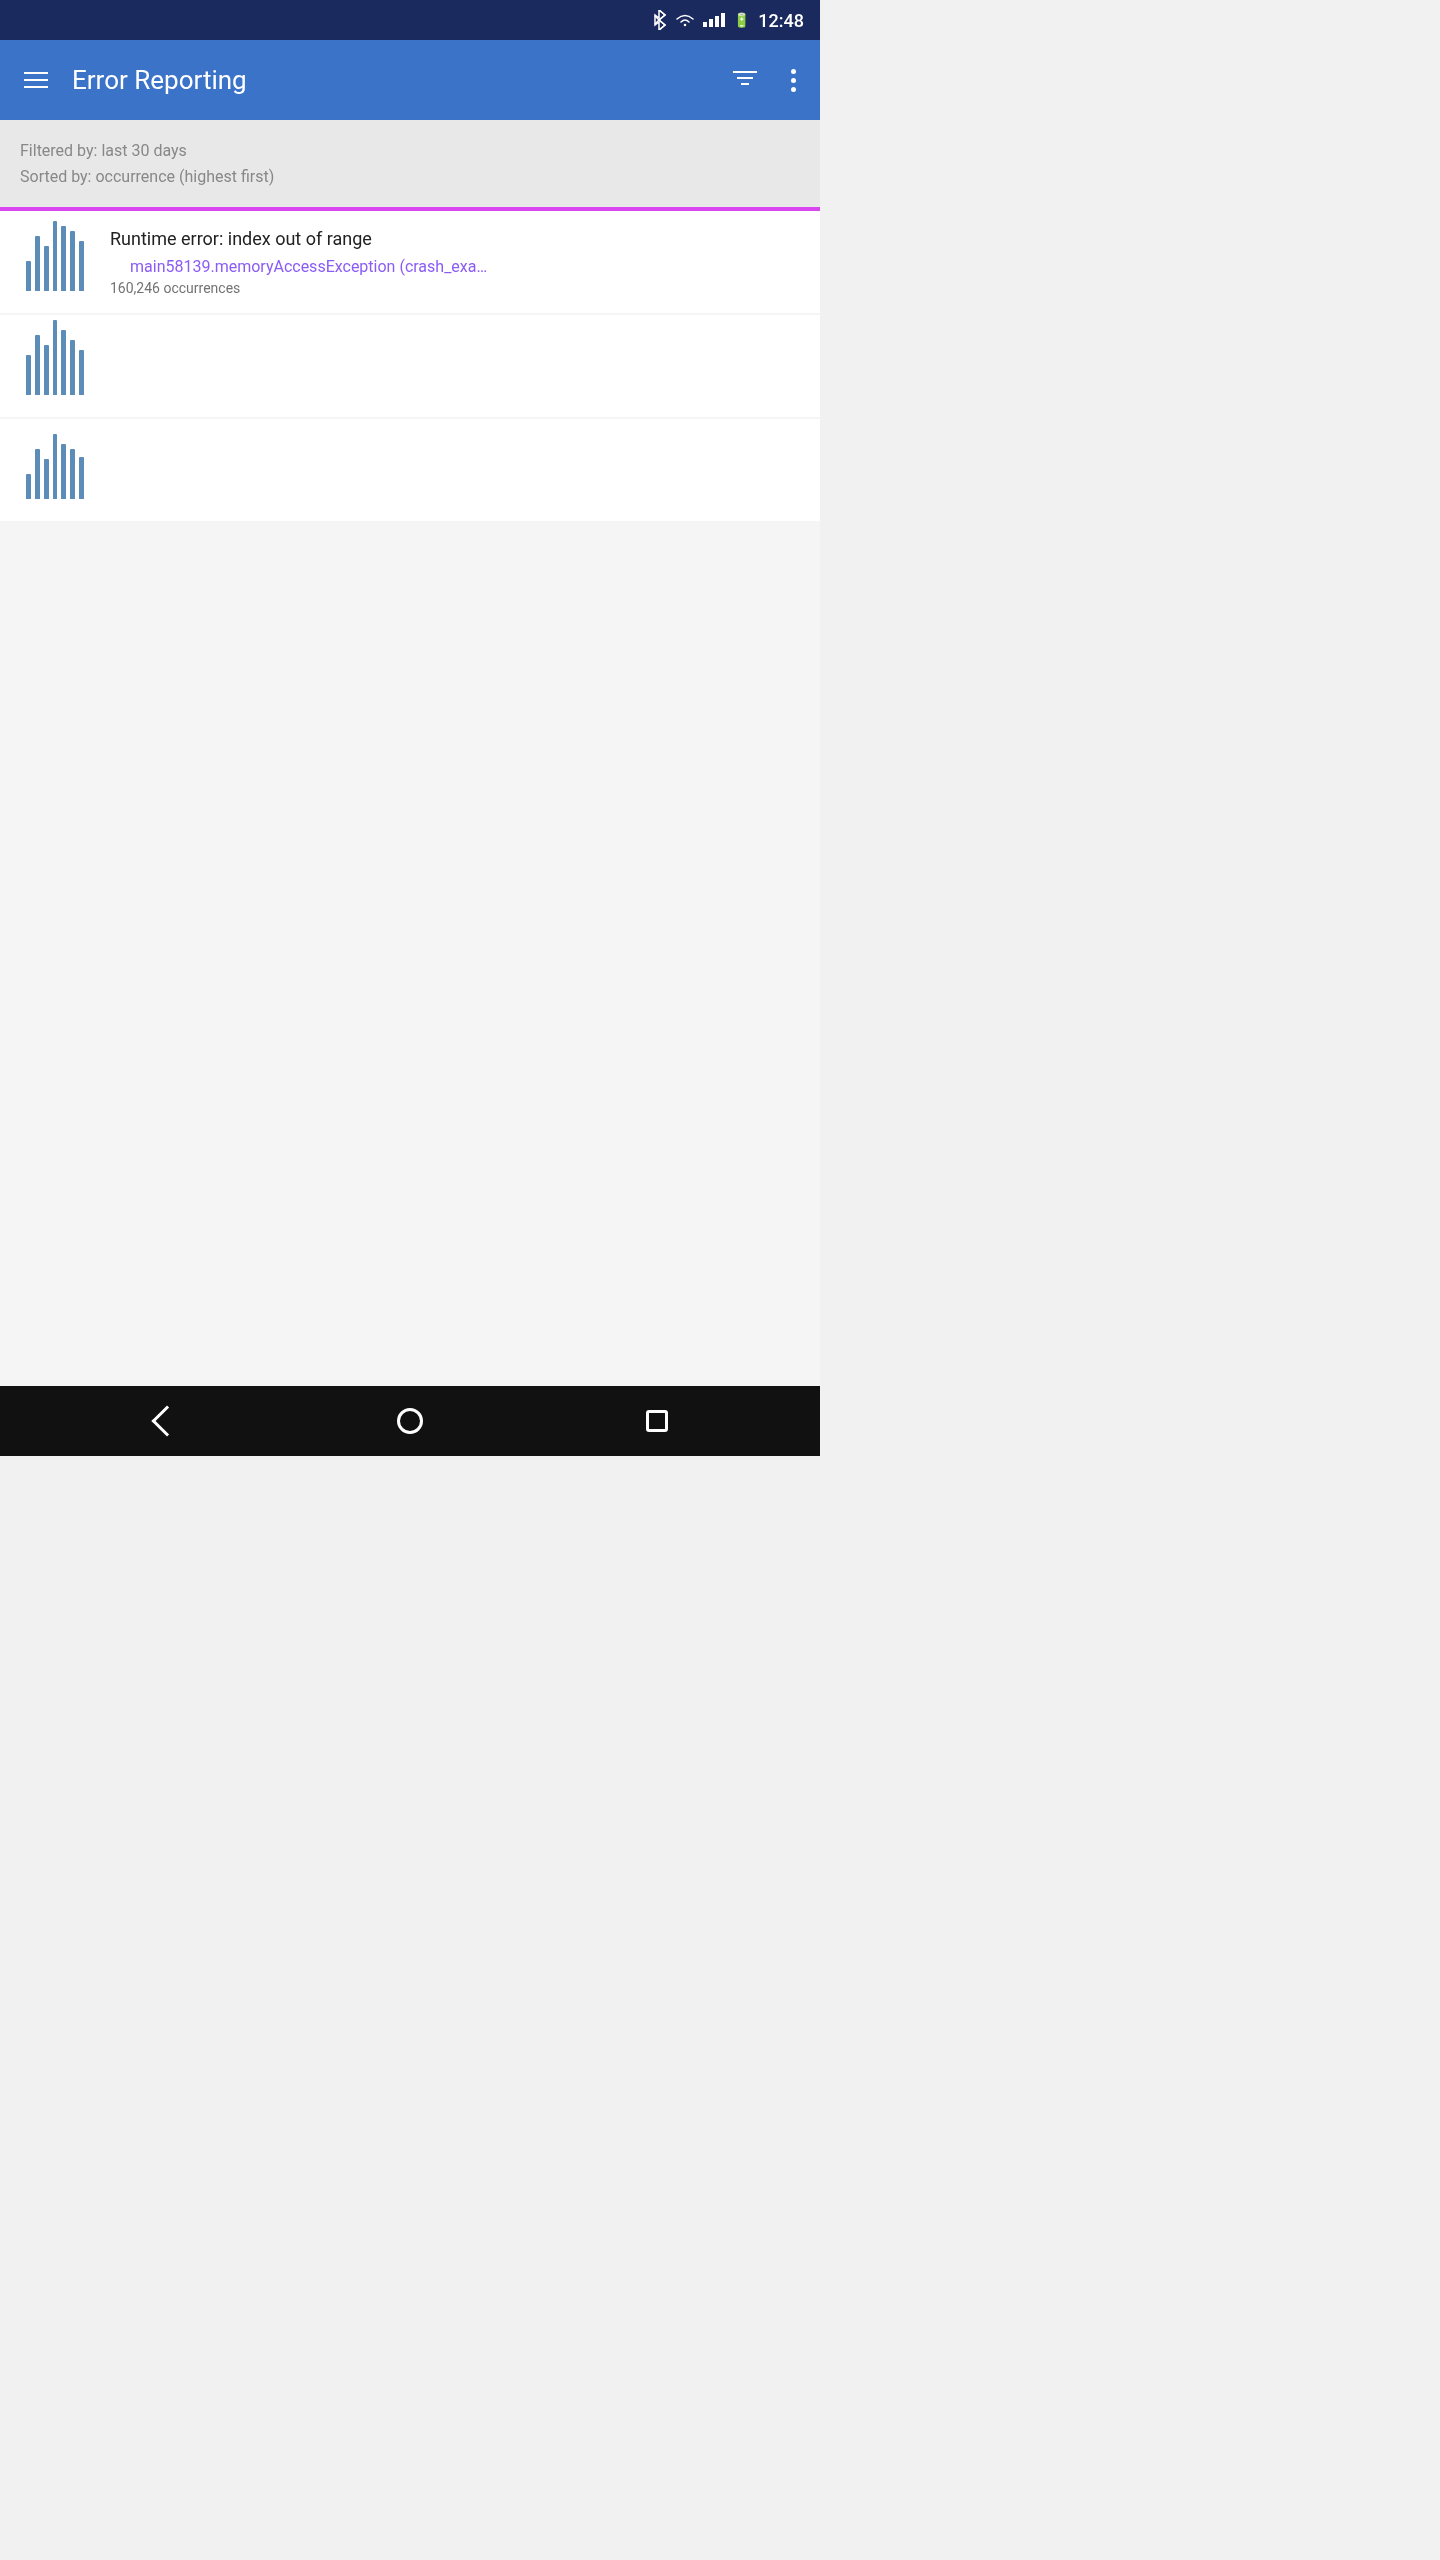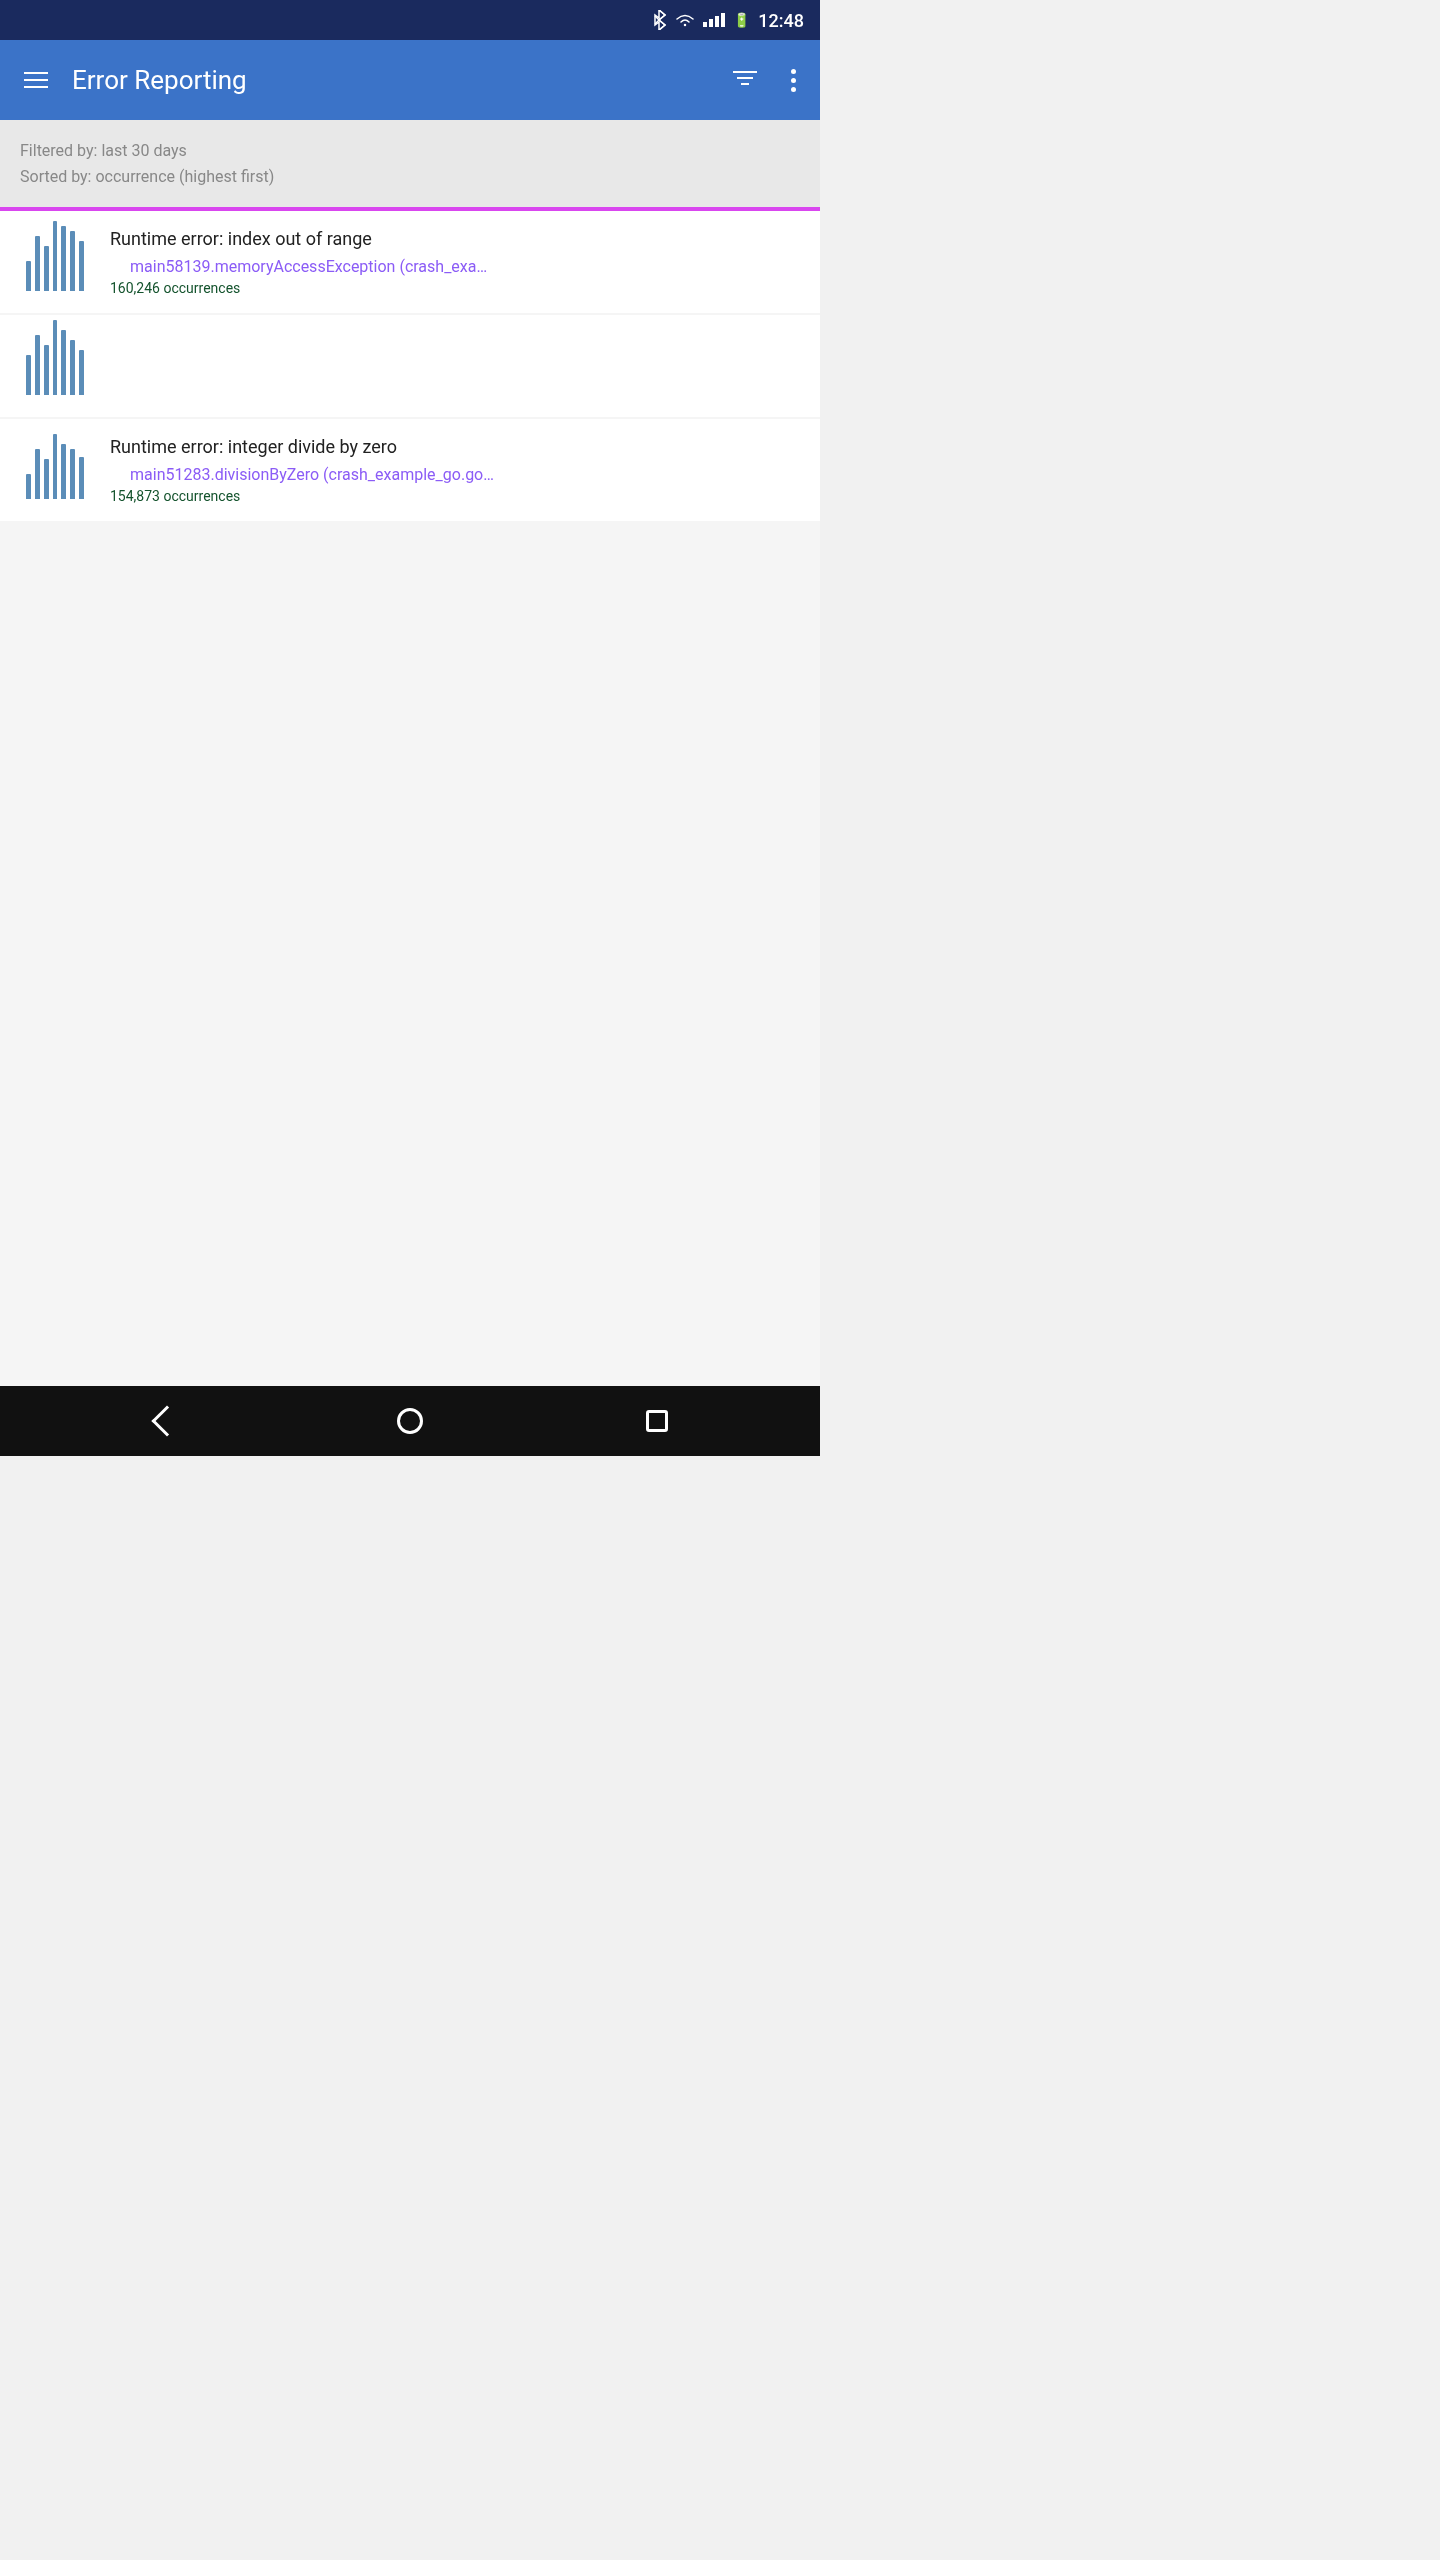--- a/index.html
+++ b/index.html
@@ -126,21 +126,21 @@
     }
 
     .error-subtitle {
       color: #8b5cf6;
       font-size: 16px;
       margin-bottom: 4px;
       margin-left: 20px;
     }
 
     .error-occurrences {
-      color: #14532d;
+      color: #737373;
       font-size: 14px;
     }
 
     
     .nav-bar {
       background-color: #111;
       height: 70px;
       display: flex;
       align-items: center;
       justify-content: space-around;
@@ -289,25 +289,20 @@
   <div class="error-item">
     <div class="bar-chart">
       <div class="bar" style="height: 25px;"></div>
       <div class="bar" style="height: 50px;"></div>
       <div class="bar" style="height: 40px;"></div>
       <div class="bar" style="height: 65px;"></div>
       <div class="bar" style="height: 55px;"></div>
       <div class="bar" style="height: 50px;"></div>
       <div class="bar" style="height: 42px;"></div>
     </div>
-    <div class="error-content">
-      <div class="error-title">Runtime error: integer divide by zero</div>
-      <div class="error-subtitle">main51283.divisionByZero (crash_example_go.go…</div>
-      <div class="error-occurrences">154,873 occurrences</div>
-    </div>
   </div>
 
   <div style="flex: 1; min-height: 400px; background-color: #f5f5f5;"></div>
 </div>
 
 <div class="nav-bar">
 
   <div style="display:flex; align-items:center; justify-content:center; width:50px; height:50px; cursor:pointer;">
     <div style="width:22px; height:22px; border-left:3px solid white; border-bottom:3px solid white; transform:rotate(45deg); margin-left:8px;"></div>
   </div>

